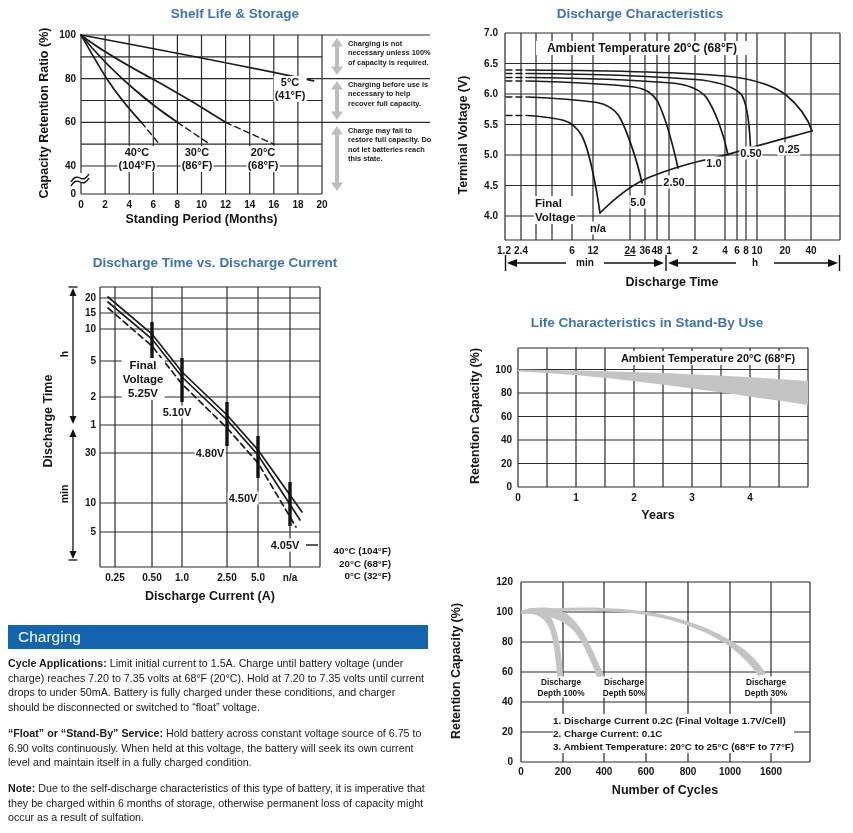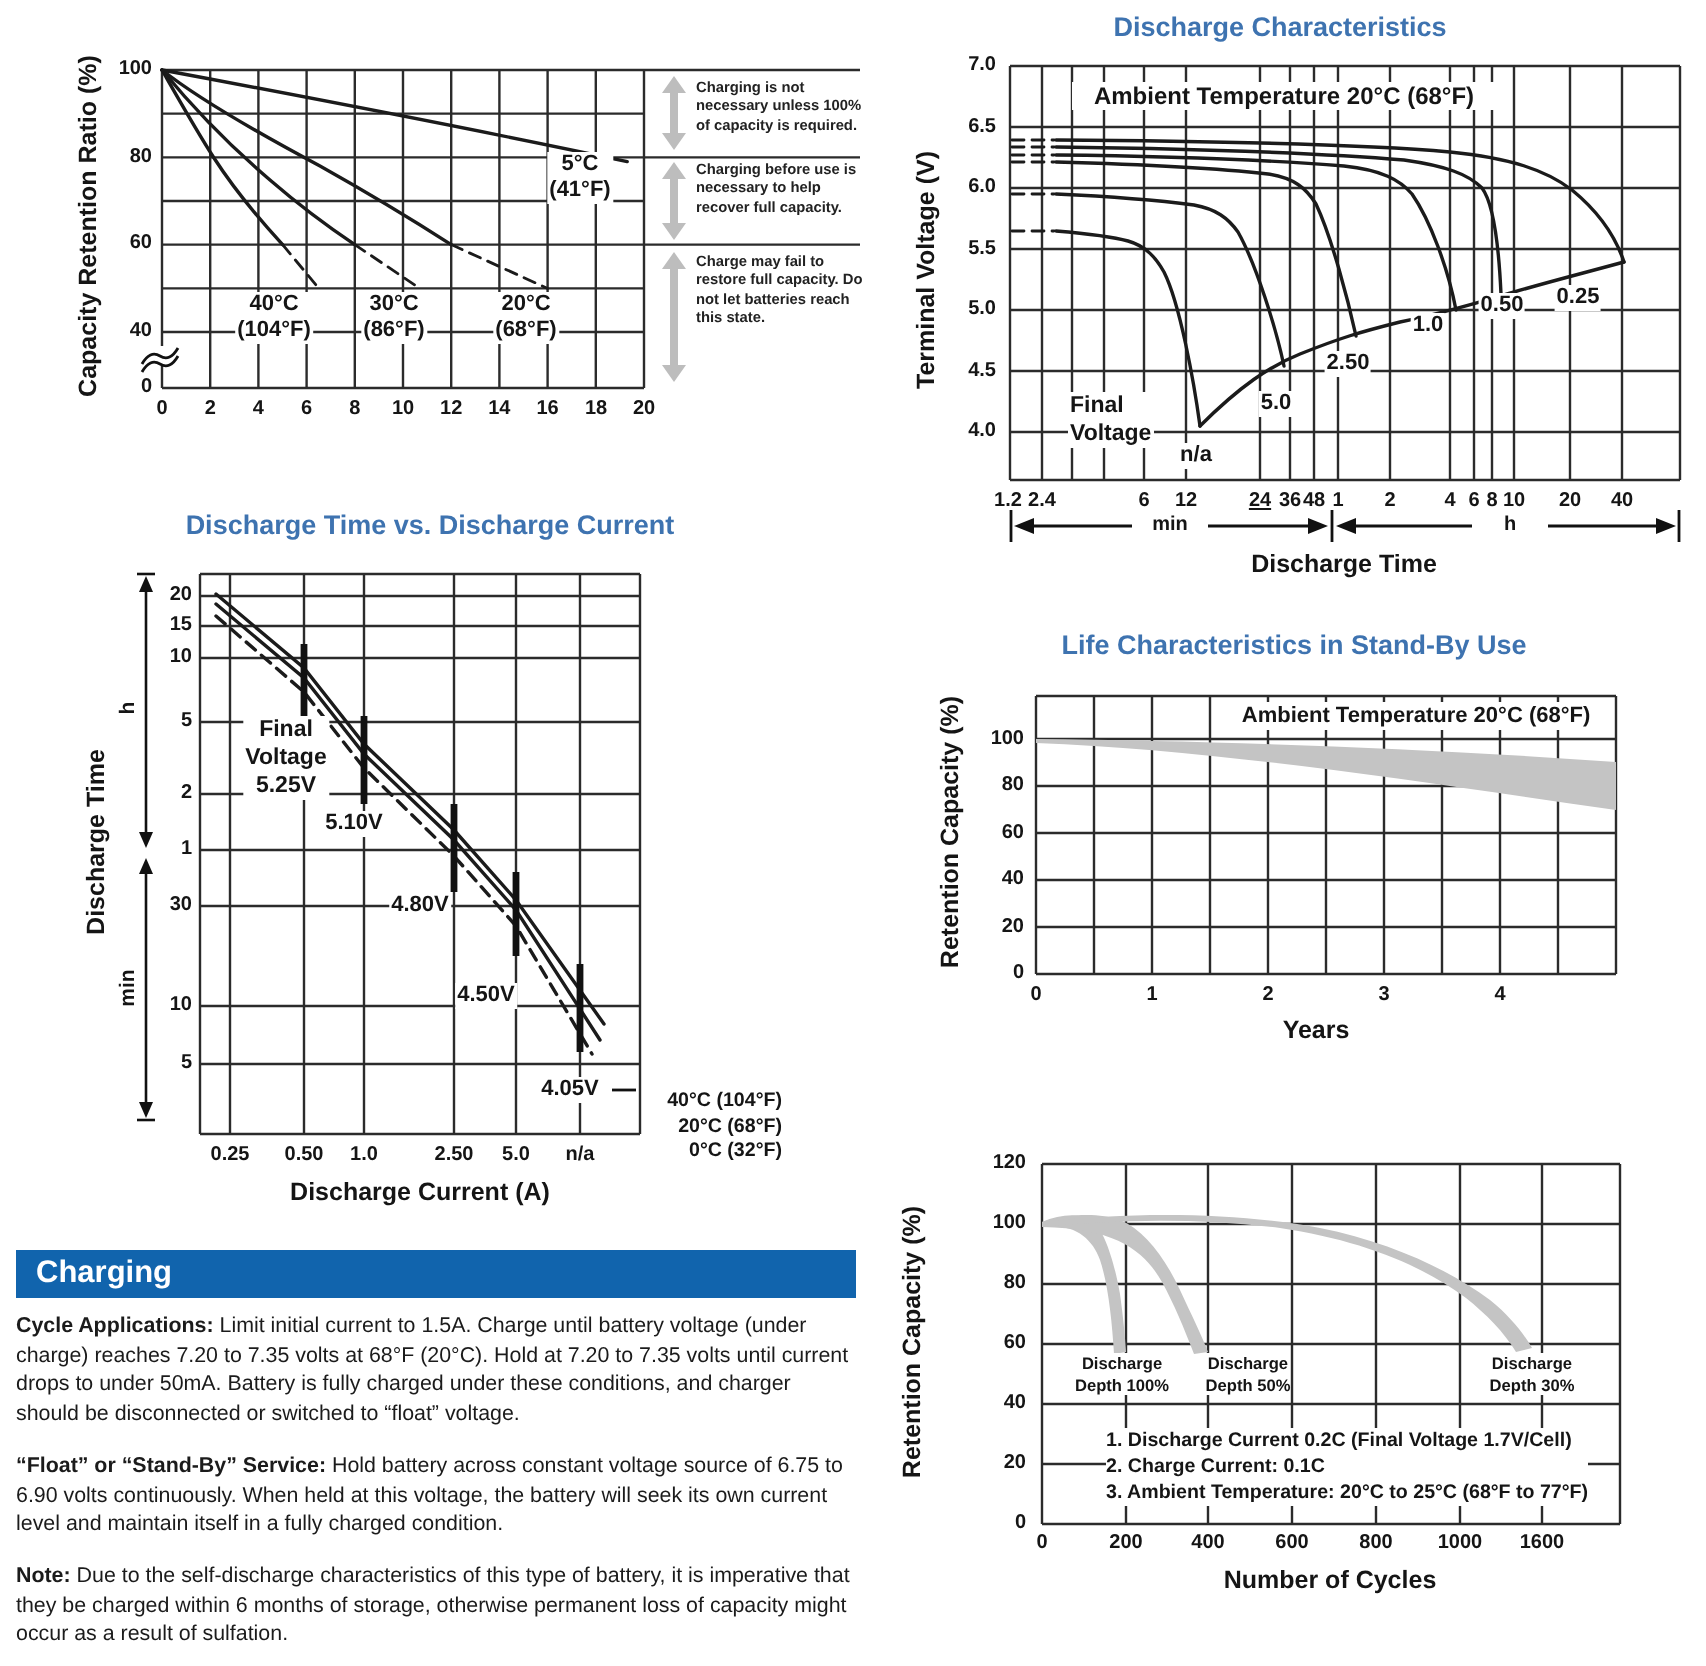--- a/index.html
+++ b/index.html
@@ -29,27 +29,28 @@
   .clabel{position:absolute;transform:translate(-50%,-50%);font-weight:bold;font-size:11px;
           text-align:center;line-height:13px;background:#fff;white-space:nowrap;padding:0 1px;}
   .note-sm{position:absolute;font-weight:bold;font-size:7.4px;line-height:9.3px;color:#222;}
   .boxlbl{position:absolute;font-weight:bold;font-size:11.5px;text-align:center;background:#fff;
           line-height:14px;white-space:nowrap;padding:0 2px;}
   .legend3{position:absolute;font-weight:bold;font-size:9.8px;line-height:12.6px;text-align:right;white-space:nowrap;}
   .depth{position:absolute;transform:translate(-50%,-50%);font-weight:bold;font-size:8.3px;
          line-height:10.5px;text-align:center;background:#fff;white-space:nowrap;}
   .cnotes{position:absolute;font-weight:bold;font-size:9.8px;line-height:13px;background:#fff;white-space:nowrap;}
   .chg-bar{position:absolute;background:#1164ad;}
-  .chg-title{position:absolute;color:#ffffff;font-weight:bold;font-size:15.5px;}
+  .chg-title{position:absolute;color:#ffffff;font-weight:normal;font-size:15.5px;}
   .chg p{position:absolute;margin:0;font-size:10.7px;line-height:14.6px;color:#1b1b1b;}
 </style>
 </head>
 <body>
 
 <div class="chart" style="left:0;top:0;width:434px;height:240px;">
+  <div class="ctitle" style="left:55px;top:6px;width:360px;">Shelf Life &amp; Storage</div>
   <svg class="layer" width="434" height="240">
     <g class="grid">
         <line x1="81" x2="81" y1="35" y2="194"></line>
         <line x1="105.1" x2="105.1" y1="35" y2="194"></line>
         <line x1="129.2" x2="129.2" y1="35" y2="194"></line>
         <line x1="153.3" x2="153.3" y1="35" y2="194"></line>
         <line x1="177.4" x2="177.4" y1="35" y2="194"></line>
         <line x1="201.5" x2="201.5" y1="35" y2="194"></line>
         <line x1="225.6" x2="225.6" y1="35" y2="194"></line>
         <line x1="249.7" x2="249.7" y1="35" y2="194"></line>
@@ -99,20 +100,21 @@
       <span class="tick" style="left: 48.2px;">4</span>
       <span class="tick" style="left: 72.3px;">6</span>
       <span class="tick" style="left: 96.4px;">8</span>
       <span class="tick" style="left: 120.5px;">10</span>
       <span class="tick" style="left: 144.6px;">12</span>
       <span class="tick" style="left: 168.7px;">14</span>
       <span class="tick" style="left: 192.8px;">16</span>
       <span class="tick" style="left: 217px;">18</span>
       <span class="tick" style="left: 241px;">20</span>
     </div>
+  <div class="alabel" style="left:81px;top:212px;width:241px;">Standing Period (Months)</div>
   <div class="vlabel" style="left:-56px;top:106px;">Capacity Retention Ratio (%)</div>
   <div class="clabel" style="left:137px;top:159px;">
     <span>40°C</span><br>
     <span>(104°F)</span>
   </div>
   <div class="clabel" style="left:197px;top:159px;">
     <span>30°C</span><br>
     <span>(86°F)</span>
   </div>
   <div class="clabel" style="left:263px;top:159px;">

